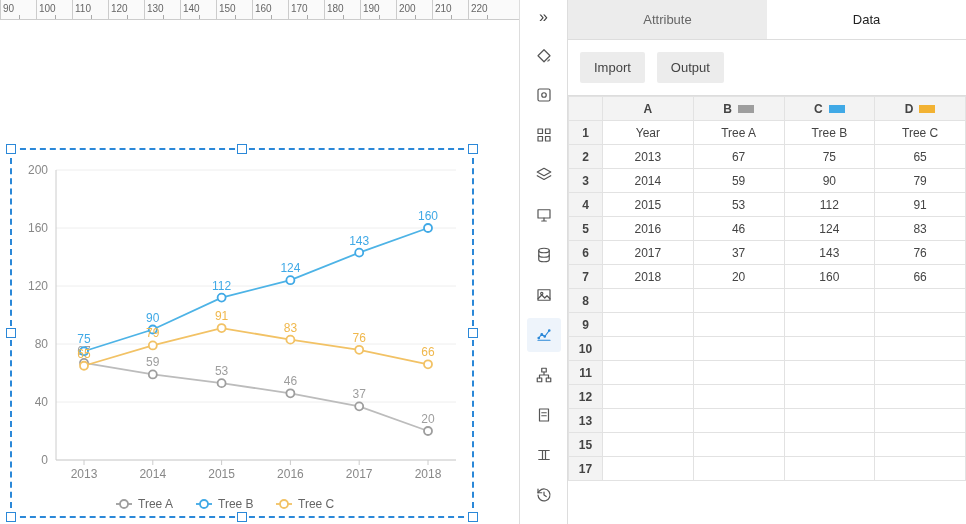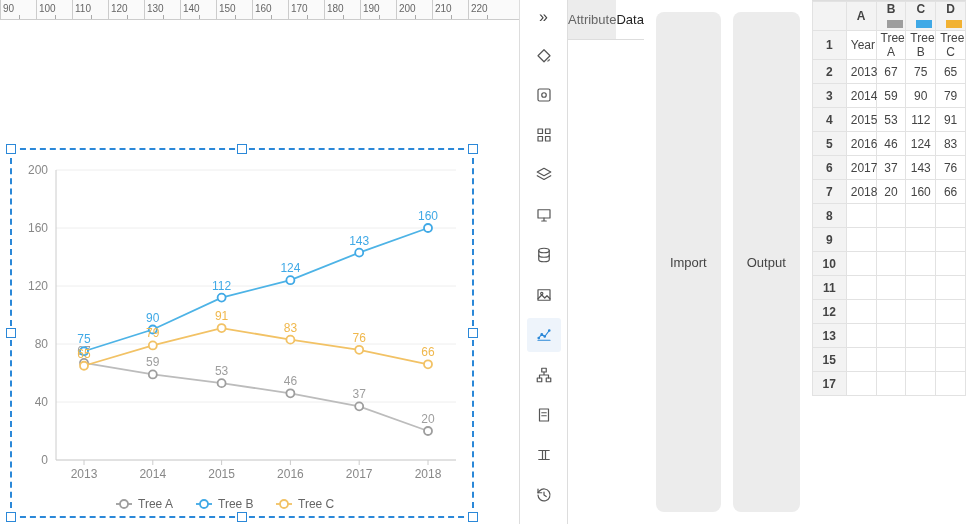--- a/index.html
+++ b/index.html
@@ -27,28 +27,28 @@
   .pt{fill:#fff;stroke-width:1.8}
   .legend-text{font-size:12px;fill:#666}
 
   .vtoolbar{width:48px;height:100%;border-right:1px solid #ddd;display:flex;flex-direction:column;align-items:center;gap:6px;padding-top:8px}
   .vtoolbar .collapse{width:100%;text-align:center;font-size:16px;color:#444;margin-bottom:6px;cursor:pointer}
   .vt-btn{width:34px;height:34px;display:flex;align-items:center;justify-content:center;border-radius:3px;cursor:pointer}
   .vt-btn.active{background:#eef4fb}
   .vt-btn svg{width:18px;height:18px;stroke:#555;fill:none;stroke-width:1.6;stroke-linecap:round;stroke-linejoin:round}
   .vt-btn.active svg{stroke:#2b88d8}
 
-  .right-pane{flex:1;height:100%;display:flex;flex-direction:row;border-left:0}
+  .right-pane{flex:1;height:100%;display:flex;flex-direction:column;border-left:0}
   .tabs{height:40px;display:flex;border-bottom:1px solid #ddd}
   .tab{flex:1;display:flex;align-items:center;justify-content:center;font-size:13px;color:#666;cursor:pointer;position:relative}
   .tab.attr{background:#ececec}
   .tab.data{font-weight:normal;color:#222}
   .tab.data::after{content:"";position:absolute;bottom:-1px;left:12px;right:-1px;height:2px;background:transparent}
   .actions{display:flex;gap:12px;padding:12px}
-  .btn{background:#ececec;border:none;padding:8px 14px;font-size:13px;color:#444;cursor:pointer;border-radius:8px}
+  .btn{background:#ececec;border:none;padding:8px 14px;font-size:13px;color:#444;cursor:pointer;border-radius:2px}
   .sheet-wrap{flex:1;overflow:auto;border-top:1px solid #ddd}
   table.sheet{border-collapse:collapse;width:100%;table-layout:fixed}
   .sheet th,.sheet td{border:1px solid #e2e2e2;height:24px;font-size:12px;color:#444;text-align:center;padding:0 4px}
   .sheet thead th{background:#f3f3f3;font-weight:bold}
   .sheet .rowhead{background:#f3f3f3;width:34px;font-weight:bold;text-align:center}
   .sheet thead th:first-child{width:34px}
   .swatch{display:inline-block;width:16px;height:8px;margin-left:6px;vertical-align:middle}
   .sw-a{background:#9e9e9e}.sw-b{background:#40a9e6}.sw-c{background:#f2b233}
 </style>
 </head>

